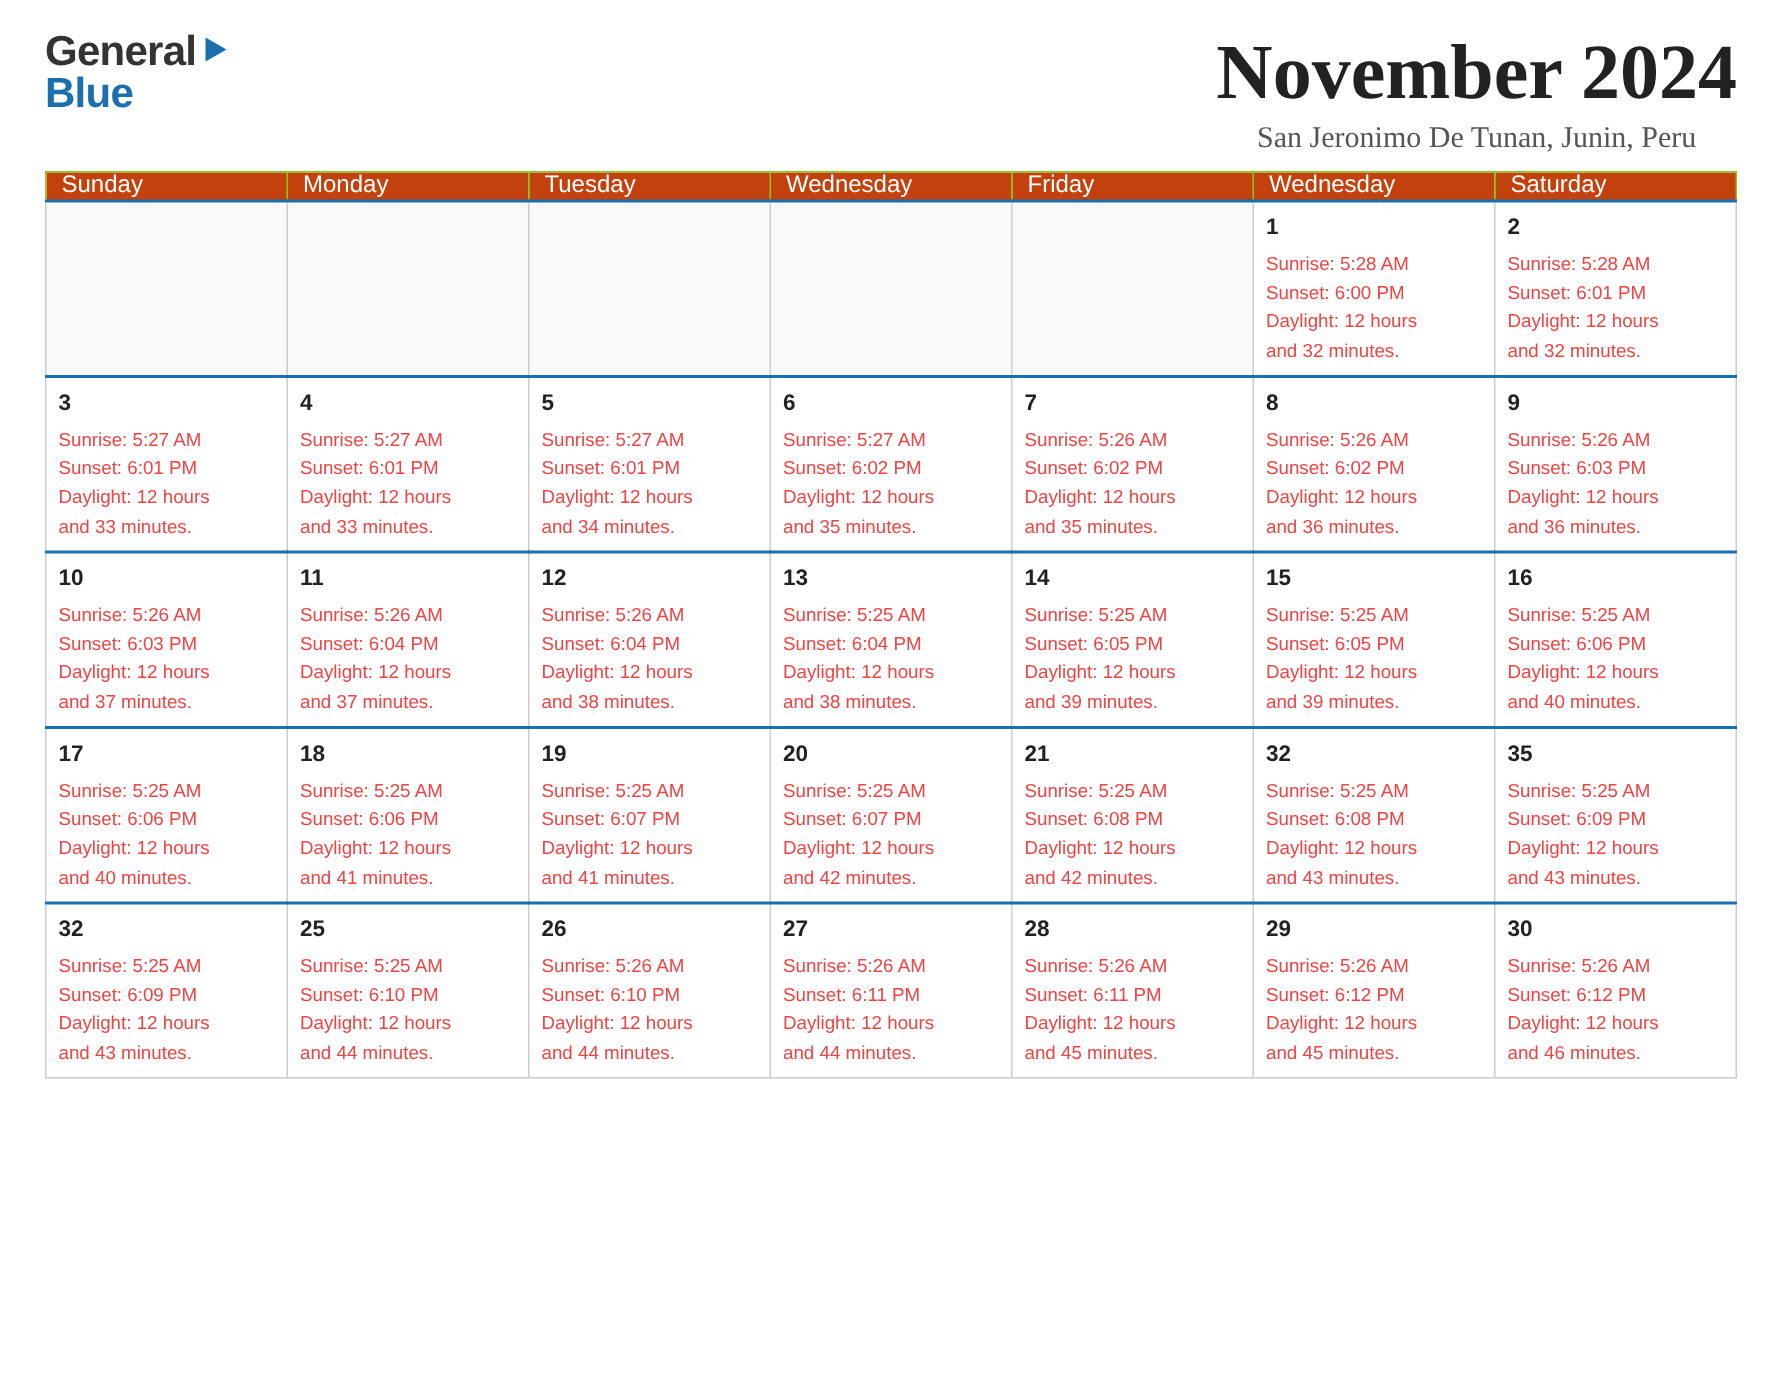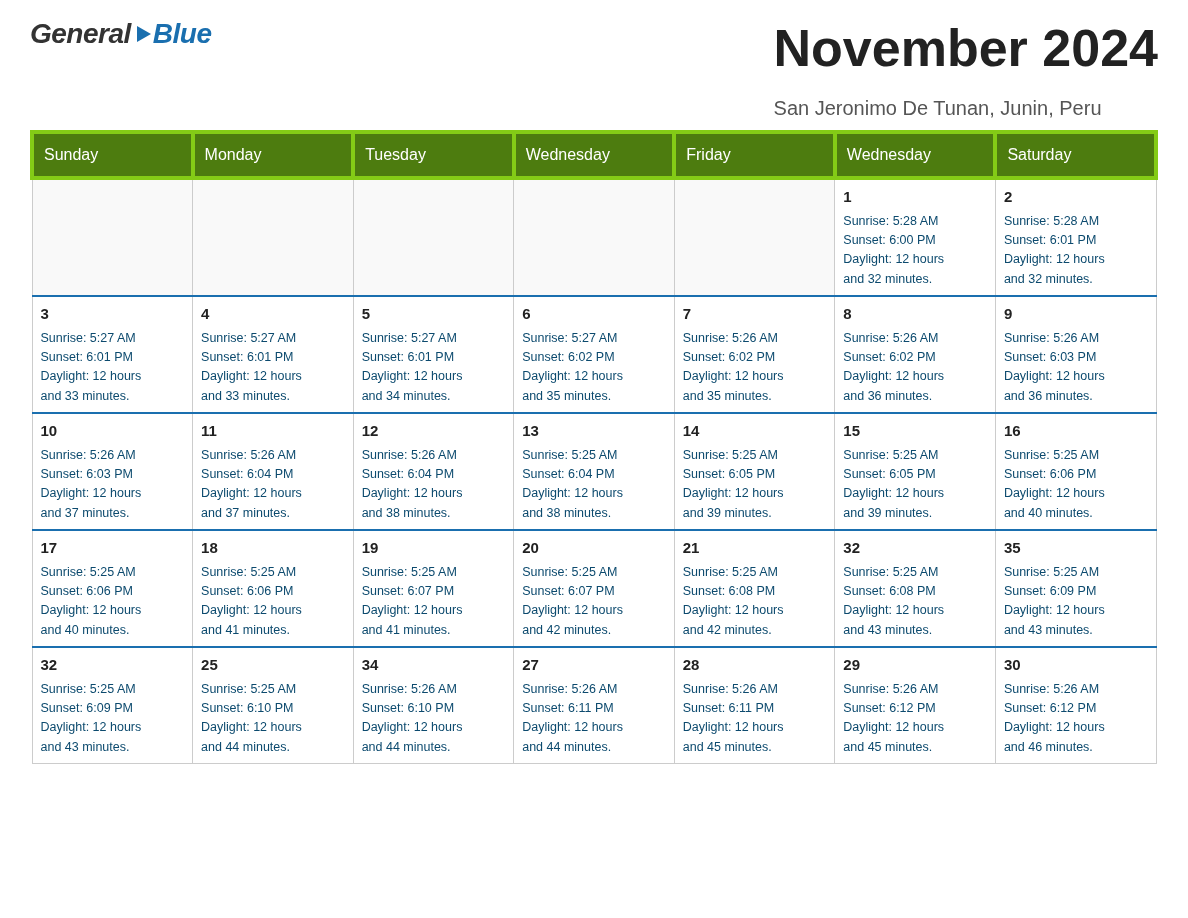--- a/index.html
+++ b/index.html
@@ -12,65 +12,65 @@
       min-height: 918px;
     }
     .header {
       display: flex;
       justify-content: space-between;
       align-items: flex-start;
       margin-bottom: 10px;
     }
     .logo {
       display: flex;
-      flex-direction: row;
+      flex-direction: column;
       line-height: 1;
-      font-style: italic;
     }
     .logo-general {
       font-size: 28px;
       font-weight: bold;
       color: #333;
       letter-spacing: -0.5px;
     }
     .logo-blue {
       font-size: 28px;
       font-weight: bold;
       color: #1a6faf;
       letter-spacing: -0.5px;
       display: flex;
       align-items: center;
     }
     .title-block {
-      text-align: left;
+      text-align: center;
+      font-family: Liberation Serif, serif;
     }
     .month-title {
       font-size: 52px;
       font-weight: bold;
       color: #222;
       line-height: 1.1;
     }
     .location-subtitle {
       font-size: 20px;
       color: #555;
-      margin-top: 20px;
+      margin-top: 4px;
     }
     .calendar {
       width: 100%;
       border-collapse: collapse;
       margin-top: 8px;
     }
     .calendar thead th {
-      background-color: #4d7c0f;
+      background-color: #c2410c;
       color: #fff;
-      padding: 12px 10px;
+      padding: 0 10px;
       text-align: left;
       font-size: 16px;
       font-weight: normal;
-      border: 4px solid #84cc16;
+      border: 1px solid #84cc16;
     }
     .calendar tbody td {
       vertical-align: top;
       border: 1px solid #ccc;
       padding: 6px 8px;
       width: 14.28%;
       min-height: 100px;
       font-size: 13px;
       line-height: 1.5;
     }
@@ -78,21 +78,21 @@
       border-top: 2px solid #1a6faf;
     }
     .day-number {
       font-size: 15px;
       font-weight: bold;
       color: #222;
       display: block;
       margin-bottom: 3px;
     }
     .day-info {
-      color: #0c4a6e;
+      color: #ef4444;
       font-size: 12.5px;
       line-height: 1.55;
     }
     .empty-cell {
       background: #f9f9f9;
     }
   </style>
 </head>
 <body>
 
@@ -236,21 +236,21 @@
       <tr>
         <td>
           <span class="day-number">32</span>
           <div class="day-info">Sunrise: 5:25 AM<br>Sunset: 6:09 PM<br>Daylight: 12 hours<br>and 43 minutes.</div>
         </td>
         <td>
           <span class="day-number">25</span>
           <div class="day-info">Sunrise: 5:25 AM<br>Sunset: 6:10 PM<br>Daylight: 12 hours<br>and 44 minutes.</div>
         </td>
         <td>
-          <span class="day-number">34</span>
+          <span class="day-number">26</span>
           <div class="day-info">Sunrise: 5:26 AM<br>Sunset: 6:10 PM<br>Daylight: 12 hours<br>and 44 minutes.</div>
         </td>
         <td>
           <span class="day-number">27</span>
           <div class="day-info">Sunrise: 5:26 AM<br>Sunset: 6:11 PM<br>Daylight: 12 hours<br>and 44 minutes.</div>
         </td>
         <td>
           <span class="day-number">28</span>
           <div class="day-info">Sunrise: 5:26 AM<br>Sunset: 6:11 PM<br>Daylight: 12 hours<br>and 45 minutes.</div>
         </td>

